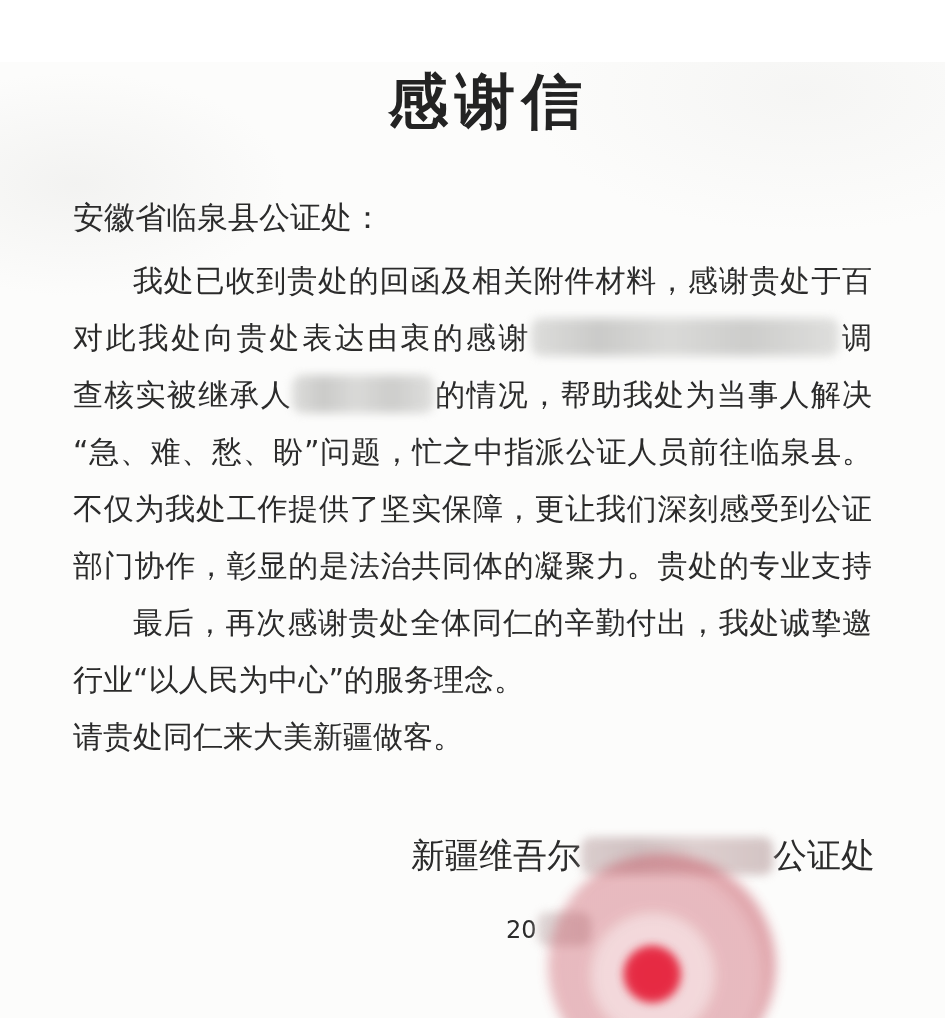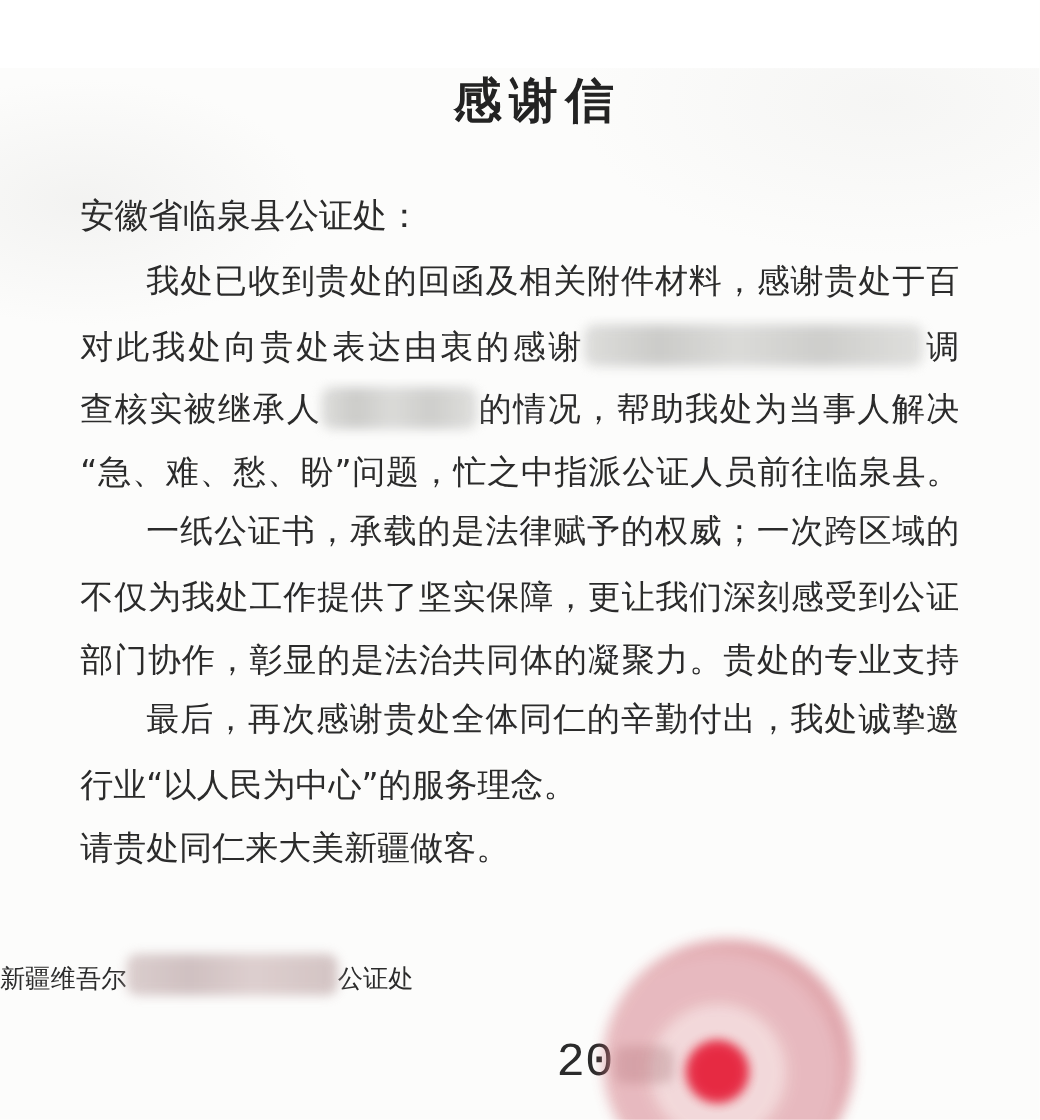--- a/index.html
+++ b/index.html
@@ -15,49 +15,48 @@
     height: 1018px;
     background:
       radial-gradient(ellipse 300px 160px at 8% 12%, rgba(225,225,223,0.35), rgba(225,225,223,0) 70%),
       radial-gradient(ellipse 400px 200px at 85% 3%, rgba(230,230,228,0.3), rgba(230,230,228,0) 70%),
       #fcfcfb;
     color: #2b2b2b;
   }
   .title {
     margin-top: 62px;
     text-align: center;
-    font-size: 44px;
+    font-size: 60px;
     font-weight: bold;
     letter-spacing: 7px;
     color: #232323;
     padding-left: 32px;
   }
   .recipient {
     margin: 46px 73px 6px 73px;
     font-size: 31px;
     line-height: 57px;
     color: #2b2b2b;
-    font-family: Liberation Serif, serif;
   }
   .body-lines { margin: 0 73px; }
   .line {
     font-size: 30px;
     line-height: 57px;
     height: 57px;
     white-space: nowrap;
     color: #2b2b2b;
   }
   .just {
     text-align: justify;
     text-align-last: justify;
     white-space: normal;
     word-break: break-all;
     overflow: hidden;
   }
-  .indent { text-indent: 60px; font-family: Liberation Mono, monospace; }
+  .indent { text-indent: 60px; }
   .redact {
     display: inline-block;
     vertical-align: -8px;
     height: 38px;
     border-radius: 10px;
     background: linear-gradient(90deg, #d6d6d4 0%, #bfbfbd 22%, #d2d2d0 45%, #c2c2c0 70%, #d8d8d6 100%);
     filter: blur(5px);
     opacity: 0.8;
   }
   .redact-wide { width: 308px; }
@@ -65,36 +64,35 @@
   .redact-sig {
     width: 192px;
     background: linear-gradient(90deg, #d3c3c3 0%, #c5b2b3 30%, #d6c4c4 60%, #c9b6b6 100%);
   }
   .redact-date {
     width: 54px; height: 34px;
     background: linear-gradient(90deg, #d8cccc, #cdbdbd);
   }
   .signature-line {
     margin: 62px 70px 0 0;
-    text-align: left;
-    font-size: 23px;
+    text-align: right;
+    font-size: 34px;
     line-height: 57px;
     white-space: nowrap;
     position: relative;
     z-index: 1;
   }
   .date-line {
     margin: 18px 0 0 0;
     padding-left: 506px;
-    font-size: 43px;
+    font-size: 24px;
     line-height: 57px;
     white-space: nowrap;
     position: relative;
     z-index: 1;
-    font-family: Liberation Mono, monospace;
   }
   .seal {
     position: absolute;
     left: 548px;
     top: 792px;
     width: 228px;
     height: 224px;
     border-radius: 50%;
     background:
       radial-gradient(circle at 46% 54%,
@@ -133,21 +131,20 @@
 
   <div class="body-lines">
     <div class="line just indent"><span>我处已收到贵处的回函及相关附件材料，感谢贵处于百</span></div>
 
     <div class="line just"><span>对此我处向贵处表达由衷的感谢</span><span class="redact redact-wide"></span><span>调</span></div>
 
     <div class="line just"><span>查核实被继承人</span><span class="redact redact-name"></span><span>的情况，帮助我处为当事人解决</span></div>
 
     <div class="line just"><span>“急、难、愁、盼”问题，忙之中指派公证人员前往临泉县。</span></div>
 
-    <div class="line just indent"><span>一纸公证书，承载的是法律赋予的权威；一次跨区域的</span></div>
 
     <div class="line just"><span>不仅为我处工作提供了坚实保障，更让我们深刻感受到公证</span></div>
 
     <div class="line just"><span>部门协作，彰显的是法治共同体的凝聚力。贵处的专业支持</span></div>
 
     <div class="line just indent"><span>最后，再次感谢贵处全体同仁的辛勤付出，我处诚挚邀</span></div>
 
     <div class="line"><span>行业“以人民为中心”的服务理念。</span></div>
 
     <div class="line"><span>请贵处同仁来大美新疆做客。</span></div>

